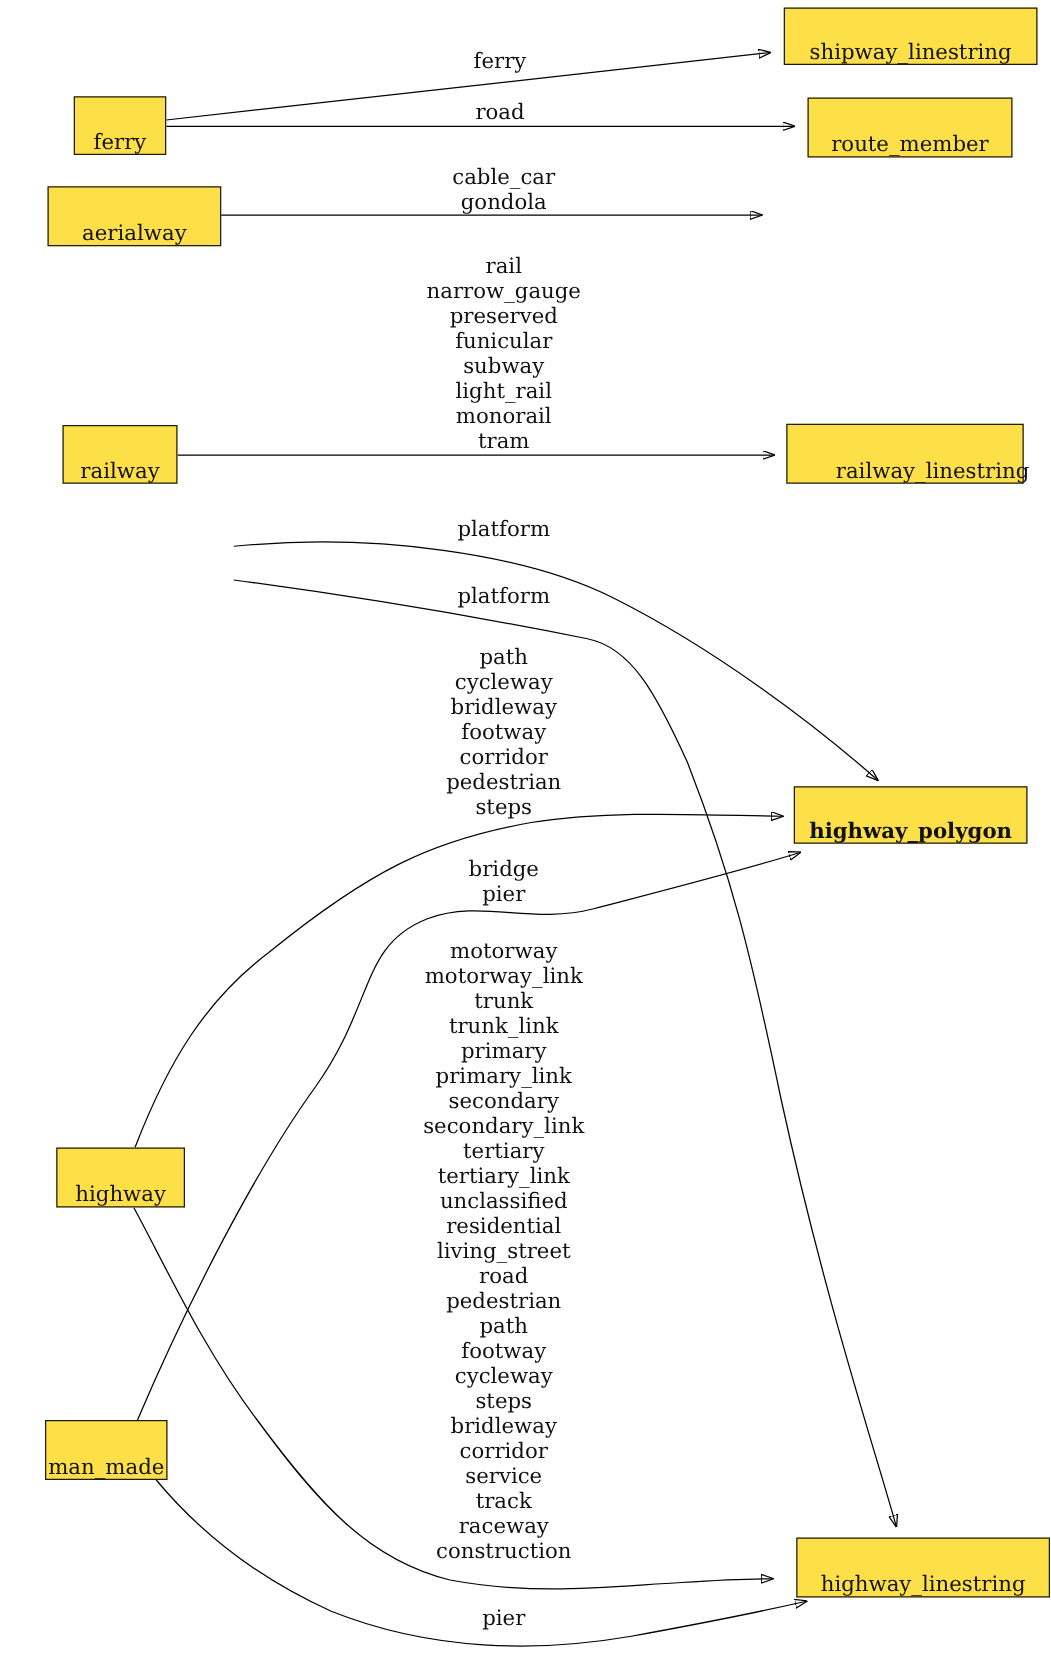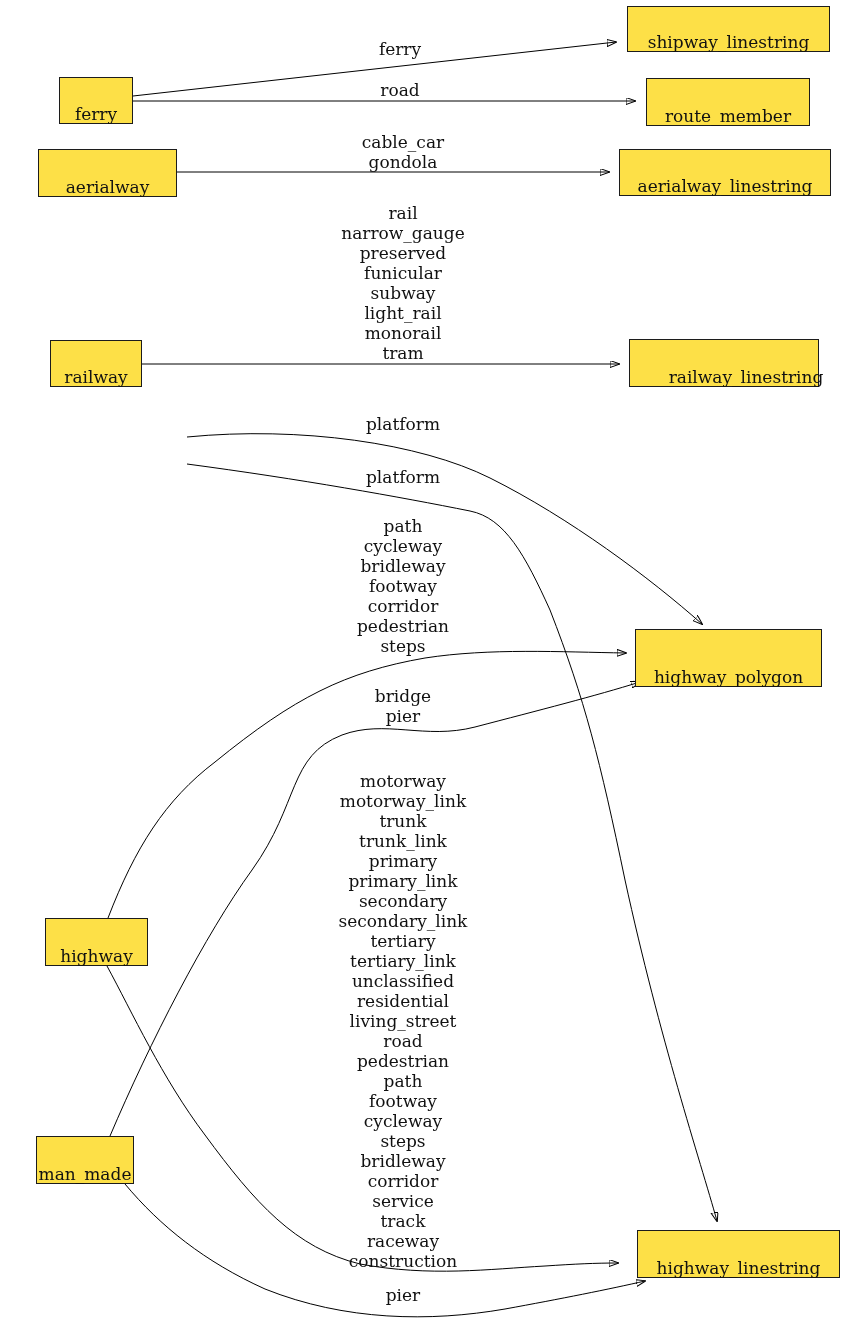--- a/index.html
+++ b/index.html
@@ -53,30 +53,27 @@
   </div>
   <div class="node" style="left:627px;top:6px;width:203px;height:46px;">
     <span>shipway_linestring</span>
   </div>
   <div class="node" style="left:646px;top:78px;width:164px;height:48px;">
     <span>route_member</span>
   </div>
   <div class="node" style="left:38px;top:149px;width:139px;height:48px;">
     <span>aerialway</span>
   </div>
-  <div class="node" style="left:619px;top:149px;width:212px;height:47px;">
-    <span>aerialway_linestring</span>
-  </div>
   <div class="node" style="left:50px;top:340px;width:92px;height:47px;">
     <span>railway</span>
   </div>
   <div class="node" style="left:629px;top:339px;width:190px;height:48px;padding-left:44px;">
     <span>railway_linestring</span>
   </div>
-  <div class="node" style="left:635px;top:629px;width:187px;height:58px;">
+  <div class="node" style="left:635px;top:629px;width:187px;height:46px;font-weight:bold;">
     <span>highway_polygon</span>
   </div>
   <div class="node" style="left:45px;top:918px;width:103px;height:48px;">
     <span>highway</span>
   </div>
   <div class="node" style="left:36px;top:1136px;width:98px;height:48px;">
     <span>man_made</span>
   </div>
   <div class="node" style="left:637px;top:1230px;width:203px;height:48px;">
     <span>highway_linestring</span>
@@ -98,21 +95,21 @@
   <div class="elabel" style="left:403px;top:467px;">platform</div>
   <div class="elabel" style="left:403px;top:516px;">path
 cycleway
 bridleway
 footway
 corridor
 pedestrian
 steps</div>
   <div class="elabel" style="left:403px;top:686px;text-align:center;">bridge
 pier</div>
-  <div class="elabel" style="left:403px;top:751px;margin-top:20px;">motorway
+  <div class="elabel" style="left:403px;top:751px;">motorway
 motorway_link
 trunk
 trunk_link
 primary
 primary_link
 secondary
 secondary_link
 tertiary
 tertiary_link
 unclassified

